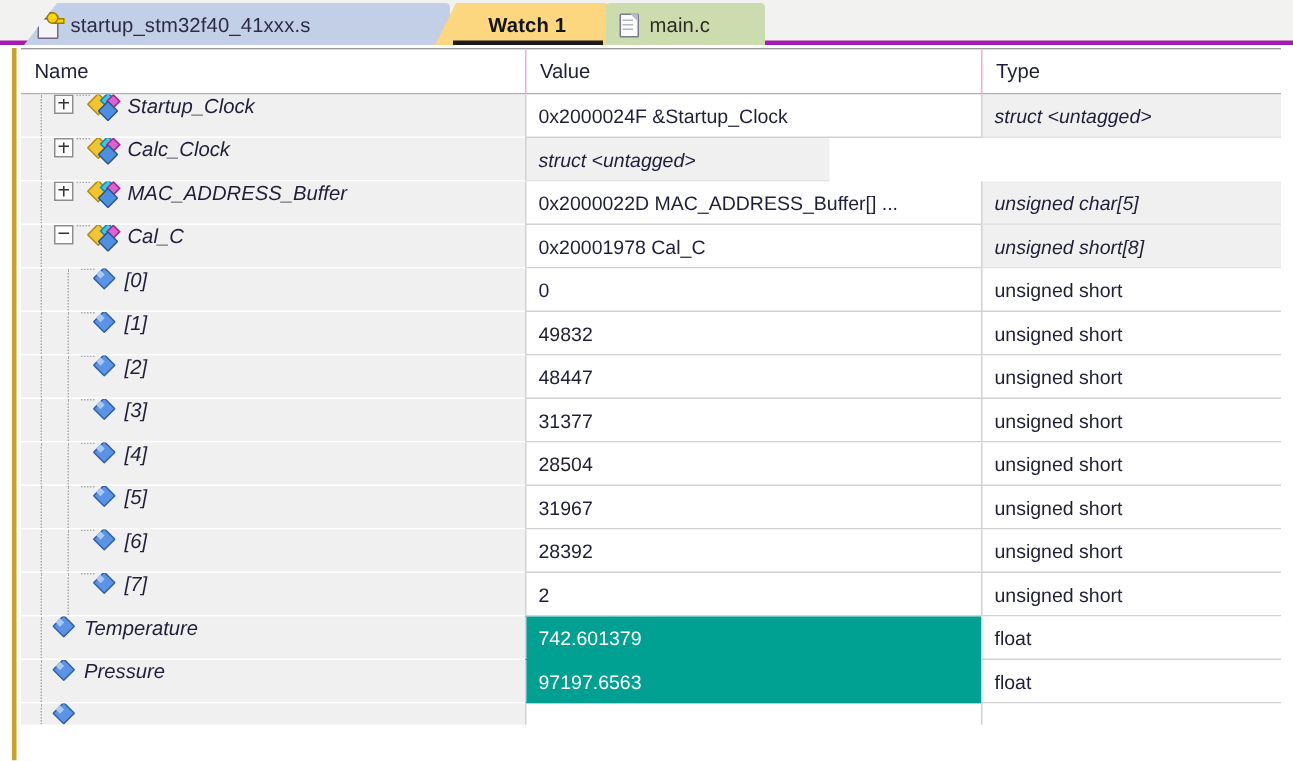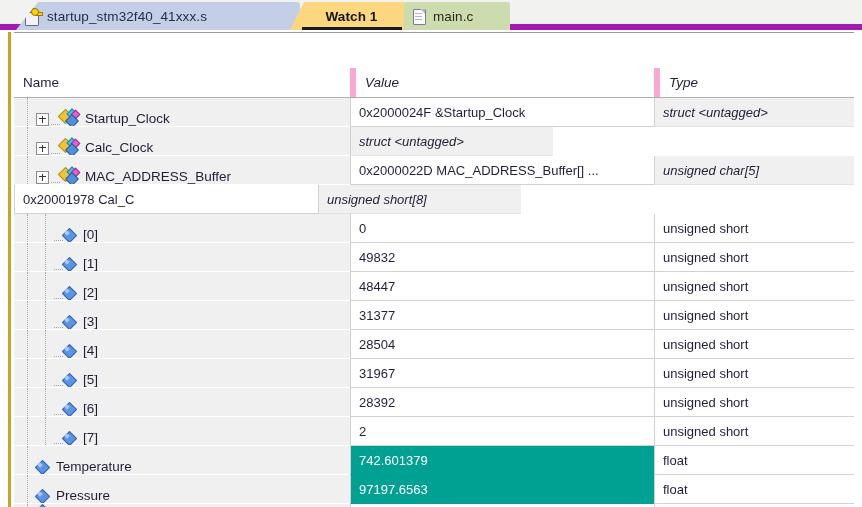--- a/index.html
+++ b/index.html
@@ -18,21 +18,21 @@
     position: relative;
   }
 
   
   #tabstrip {
     position: absolute;
     left: 0; top: 0;
     width: 862px;
     height: 30px;
     background: #f2f2f0;
-    border-bottom: 6px solid #a21caf;
+    border-bottom: 3px solid #a21caf;
     box-sizing: border-box;
   }
   .tab {
     position: absolute;
     top: 2px;
     height: 28px;
     box-sizing: border-box;
     display: flex;
     align-items: center;
     padding: 0 10px 0 8px;
@@ -154,31 +154,30 @@
     overflow: hidden;
   }
 
   .row { display: flex; height: 29px; box-sizing: border-box; }
 
   
   #grid-header {
     height: 30px;
     background: #ffffff;
     border-bottom: 1px solid #b0b0b0;
-    margin-top: 35px;
   }
   #grid-header .cell {
     display: flex; align-items: center;
     font-size: 13.5px;
     color: #1f1f38;
     box-sizing: border-box;
     padding-left: 9px;
   }
   #grid-header .cell.c-value,
-  #grid-header .cell.c-type { border-left: 6px solid #f9a8d4; font-style: italic; }
+  #grid-header .cell.c-type { border-left: 1px solid #f9a8d4; }
 
   .cell { box-sizing: border-box; overflow: hidden; white-space: nowrap; }
   .c-name  { width: 336px; flex: 0 0 336px; }
   .c-value { width: 304px; flex: 0 0 304px; }
   .c-type  { width: 203px; flex: 0 0 203px; }
 
   
   .drow .c-name {
     background: #f0f0f0;
     border-bottom: 1px solid #ffffff;
@@ -202,21 +201,21 @@
     color: #1f1f38;
   }
   .drow.tshade .c-type { background: #f0f0f0; border-bottom-color: #e2e2e2; font-style: italic; }
   .drow .c-value.changed {
     background: #00a093;
     color: #ffffff;
     border-bottom-color: #00a093;
   }
 
   
-  .tree { display: flex; align-items: flex-end; height: 100%; }
+  .tree { display: flex; align-items: flex-start; height: 100%; font-style: italic; }
   .guide { width: 18px; height: 100%; position: relative; flex: 0 0 18px; }
   .guide::before {
     content: "";
     position: absolute;
     left: 9px; top: 0; bottom: 0;
     border-left: 1px dotted #a8a8a8;
   }
   .twisty {
     width: 11px; height: 11px; flex: 0 0 11px;
     border: 1px solid #8d8d8d;
@@ -384,20 +383,34 @@
                 <span class="dia-m"></span>
                 <span class="dia-b"></span>
               </span>
               <span class="nm">MAC_ADDRESS_Buffer</span>
             </div>
           </div>
           <div class="cell c-value">0x2000022D MAC_ADDRESS_Buffer[] ...</div>
           <div class="cell c-type">unsigned char[5]</div>
         </div>
         <div class="row drow tshade">
+          <div class="cell c-name">
+            <div class="tree">
+              <span class="guide"></span>
+              <span class="twisty"></span>
+              <span class="dash"></span>
+              <span class="icon-struct">
+                <span class="dia-y"></span>
+                <span class="dia-c"></span>
+                <span class="dia-m"></span>
+                <span class="dia-b"></span>
+              </span>
+              <span class="nm">Cal_C</span>
+            </div>
+          </div>
           <div class="cell c-value">0x20001978 Cal_C</div>
           <div class="cell c-type">unsigned short[8]</div>
         </div>
         <div class="row drow">
           <div class="cell c-name">
             <div class="tree">
               <span class="guide"></span>
               <span class="guide"></span>
               <span class="dash"></span>
               <span class="icon-var">

